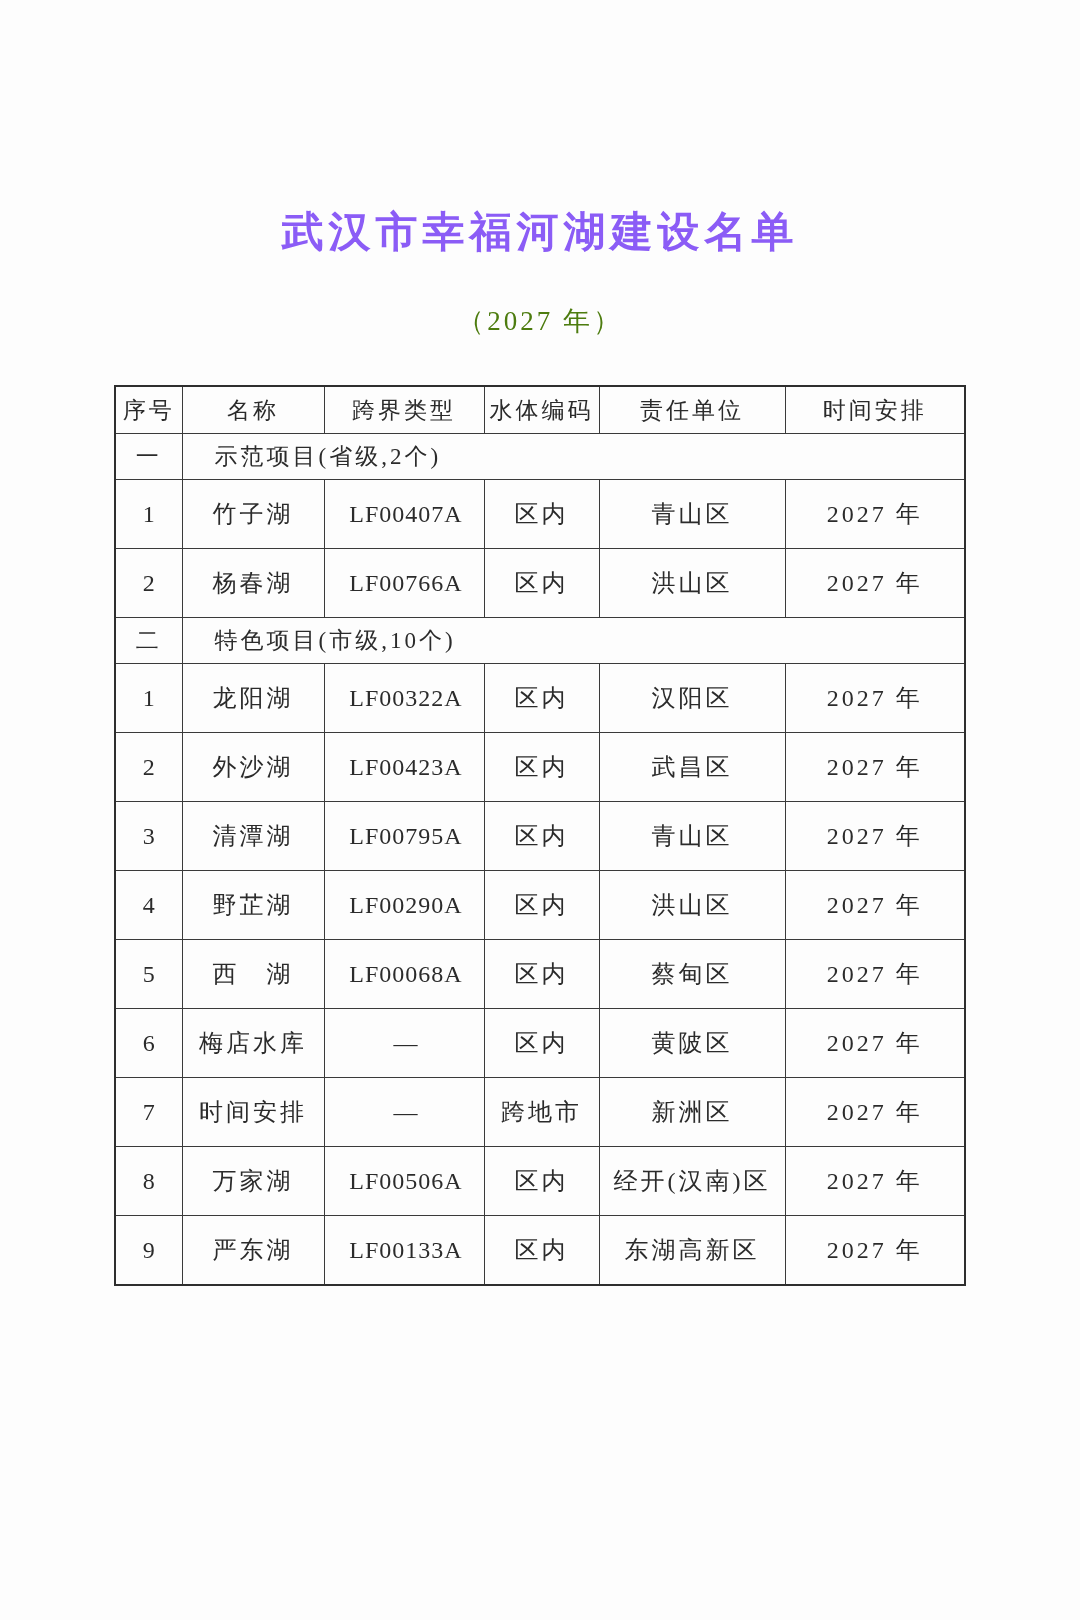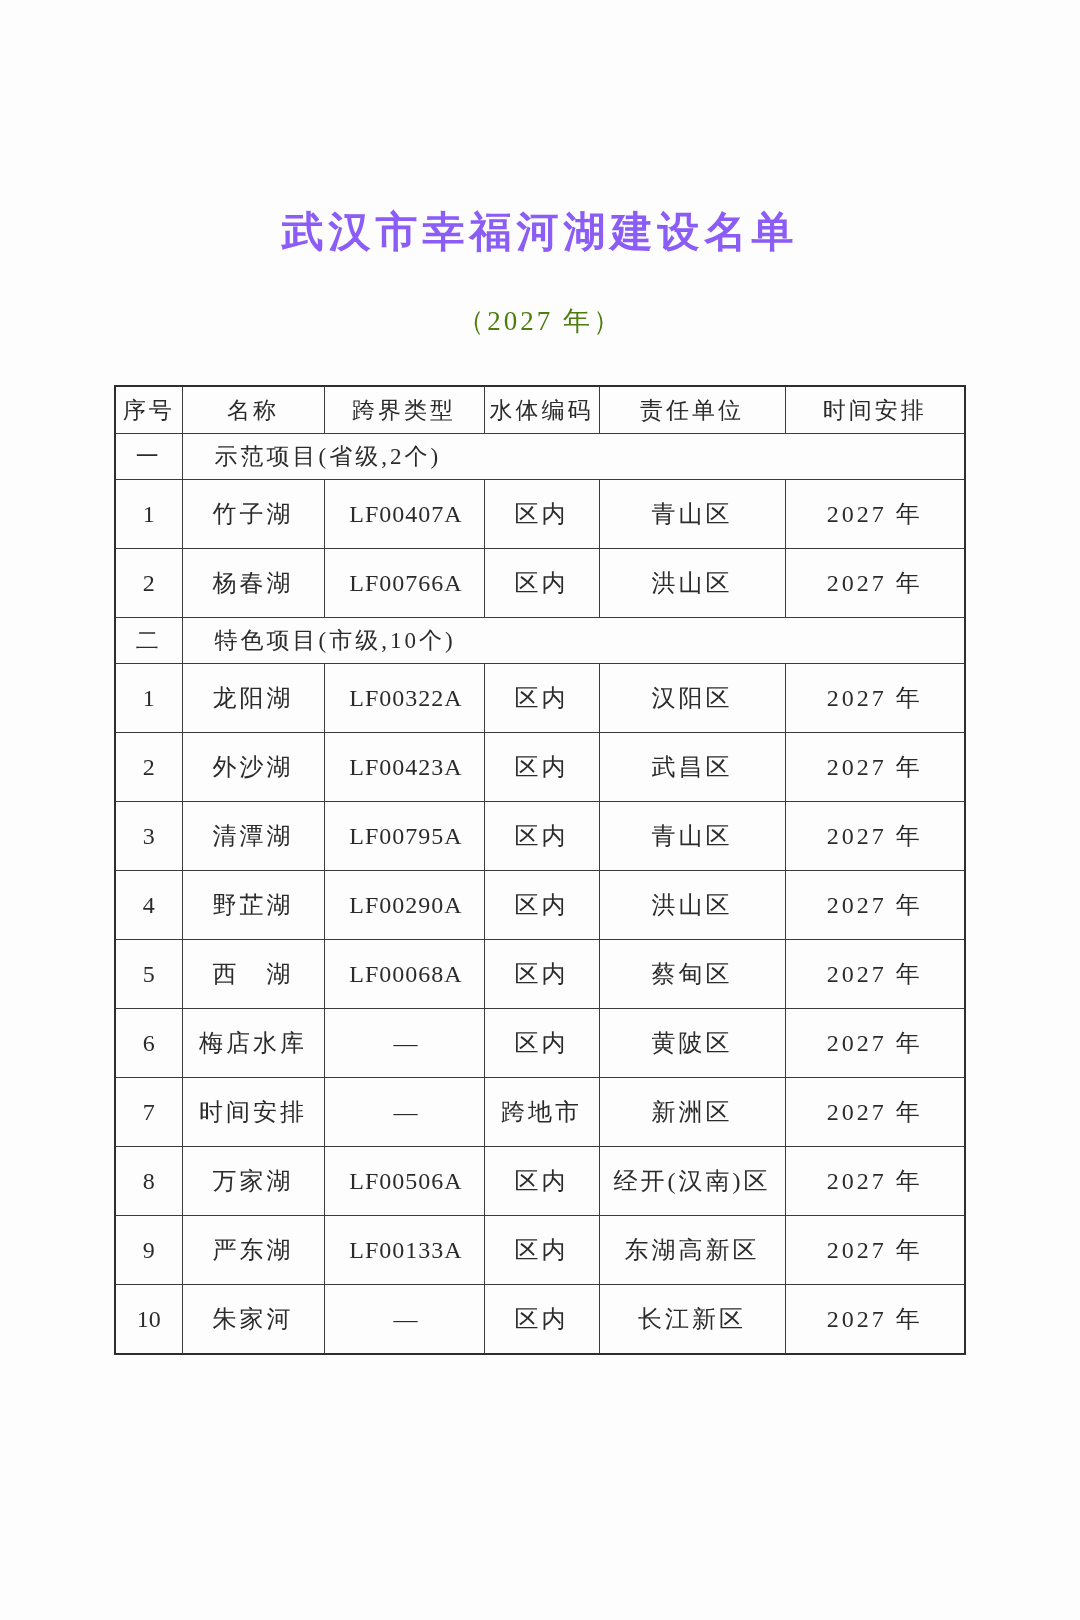--- a/index.html
+++ b/index.html
@@ -197,25 +197,17 @@
         <td class="time-cell">2027 年</td>
       </tr>
       <tr class="data-row">
         <td class="serial-cell">9</td>
         <td class="name-cell">严东湖</td>
         <td class="code-cell">LF00133A</td>
         <td class="type-cell">区内</td>
         <td class="unit-cell">东湖高新区</td>
         <td class="time-cell">2027 年</td>
       </tr>
-      <tr class="data-row">
-        <td class="serial-cell">10</td>
-        <td class="name-cell">朱家河</td>
-        <td class="code-cell">—</td>
-        <td class="type-cell">区内</td>
-        <td class="unit-cell">长江新区</td>
-        <td class="time-cell">2027 年</td>
-      </tr>
 
     </tbody>
   </table>
 
 </div>
 
 </body></html>

